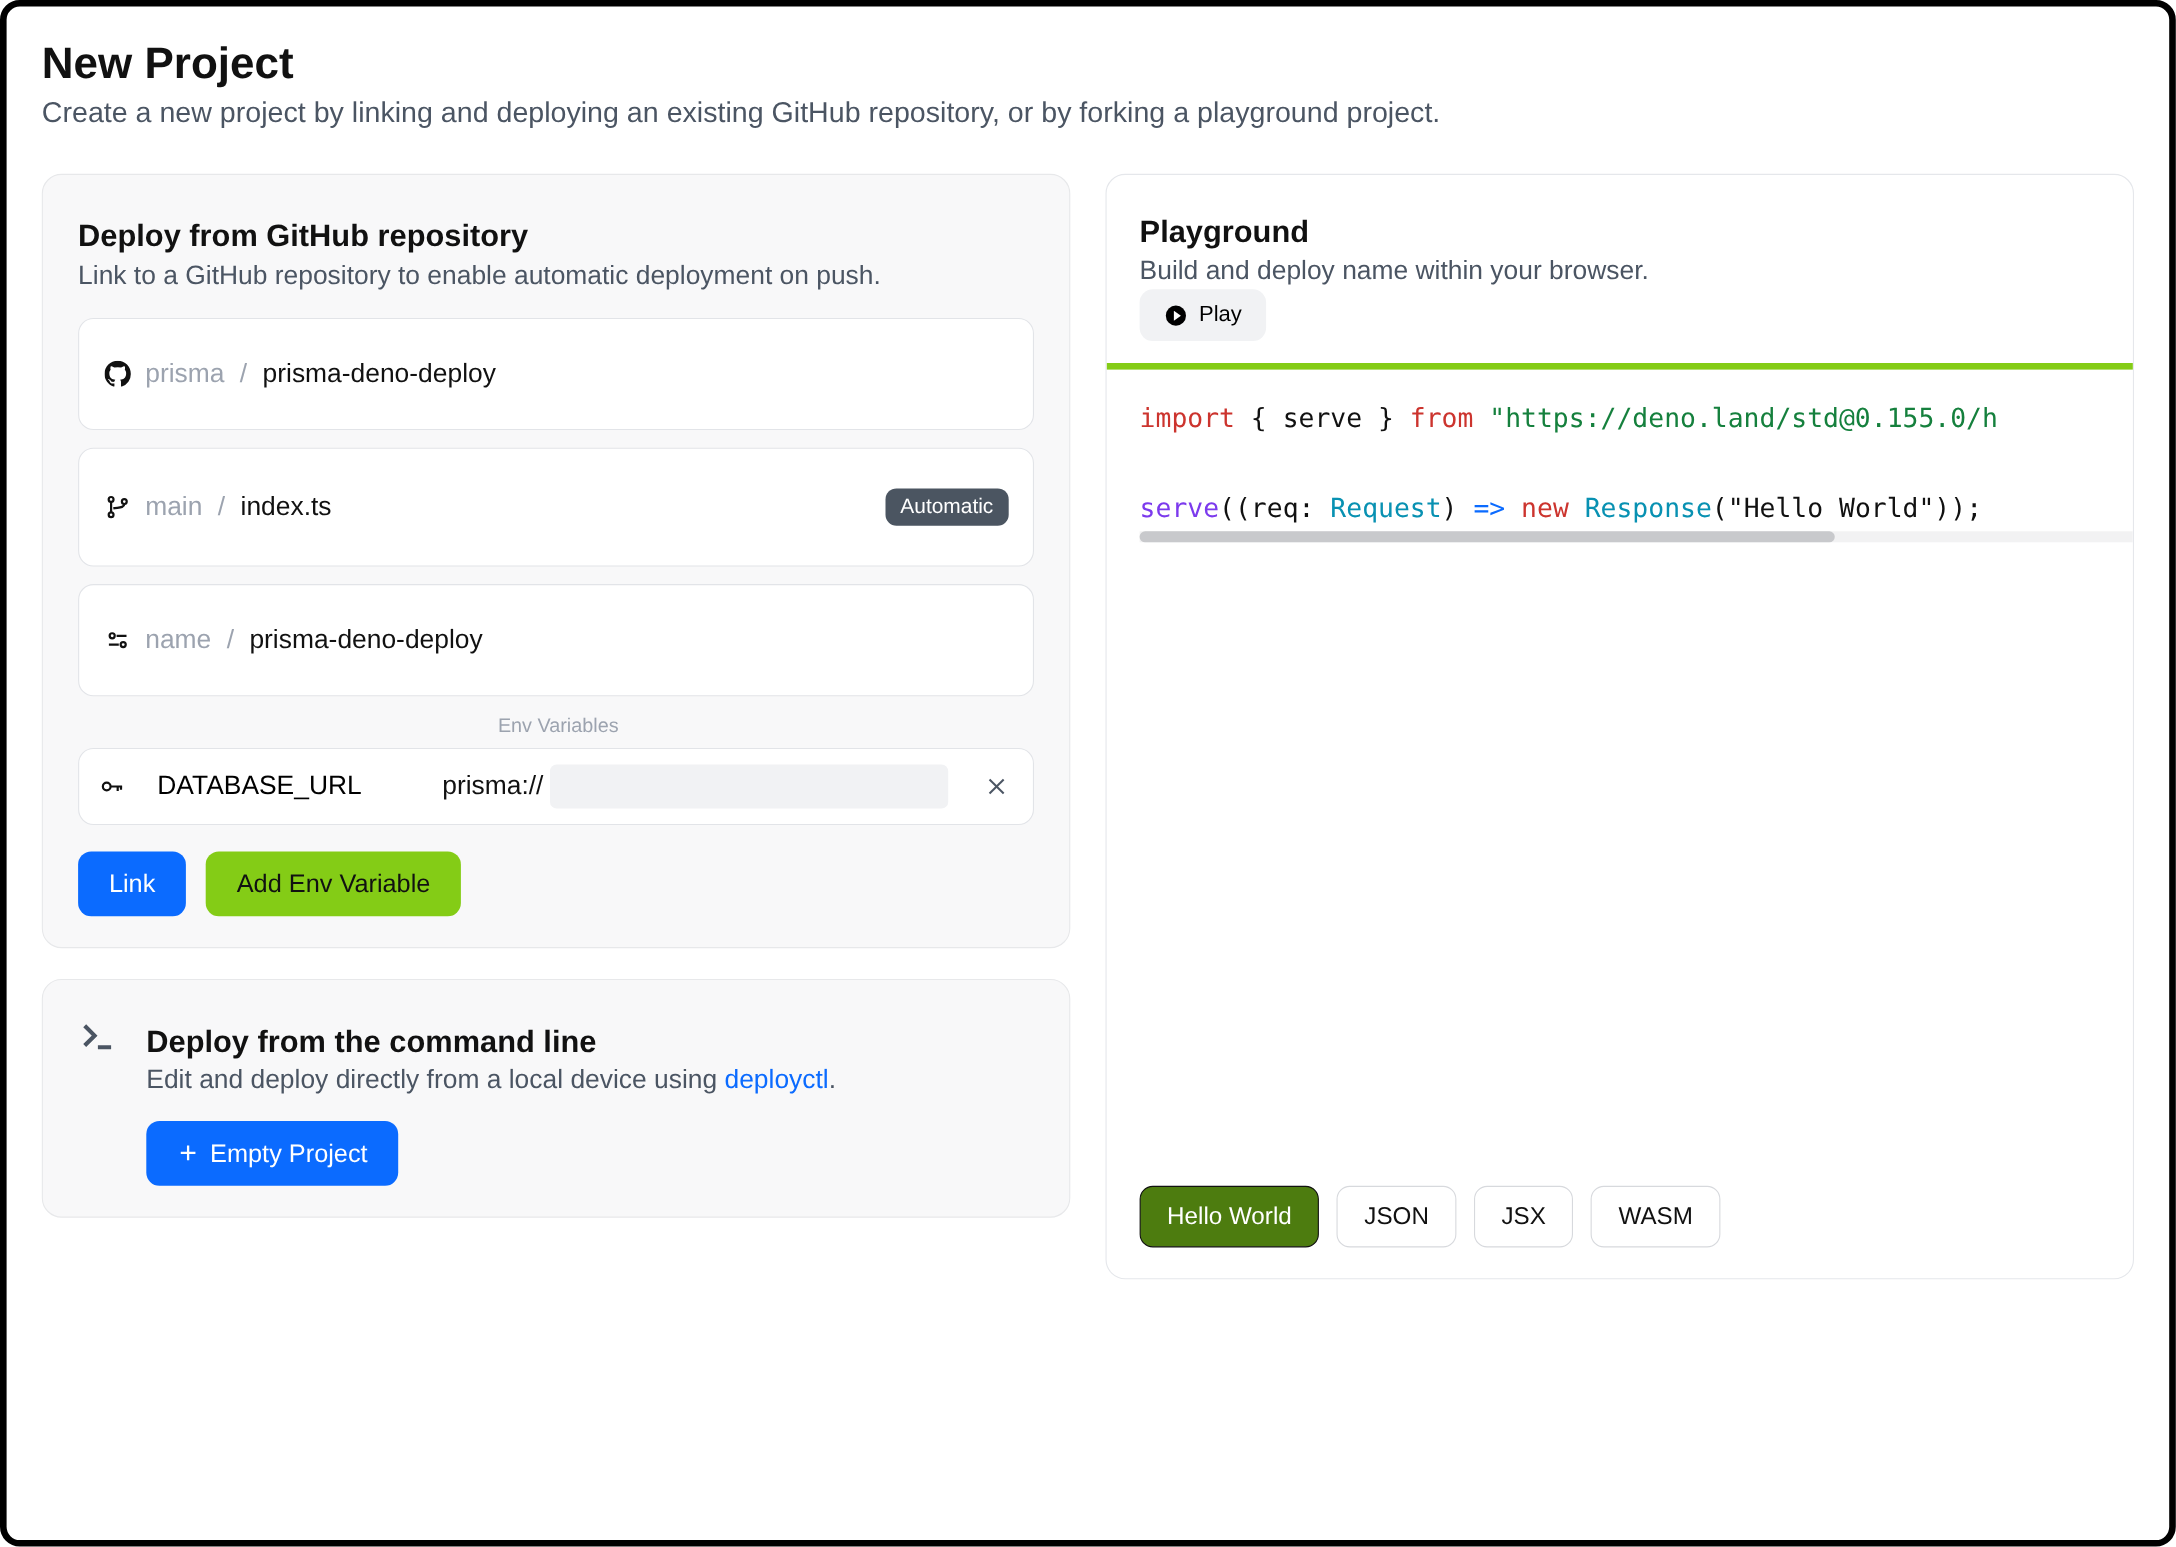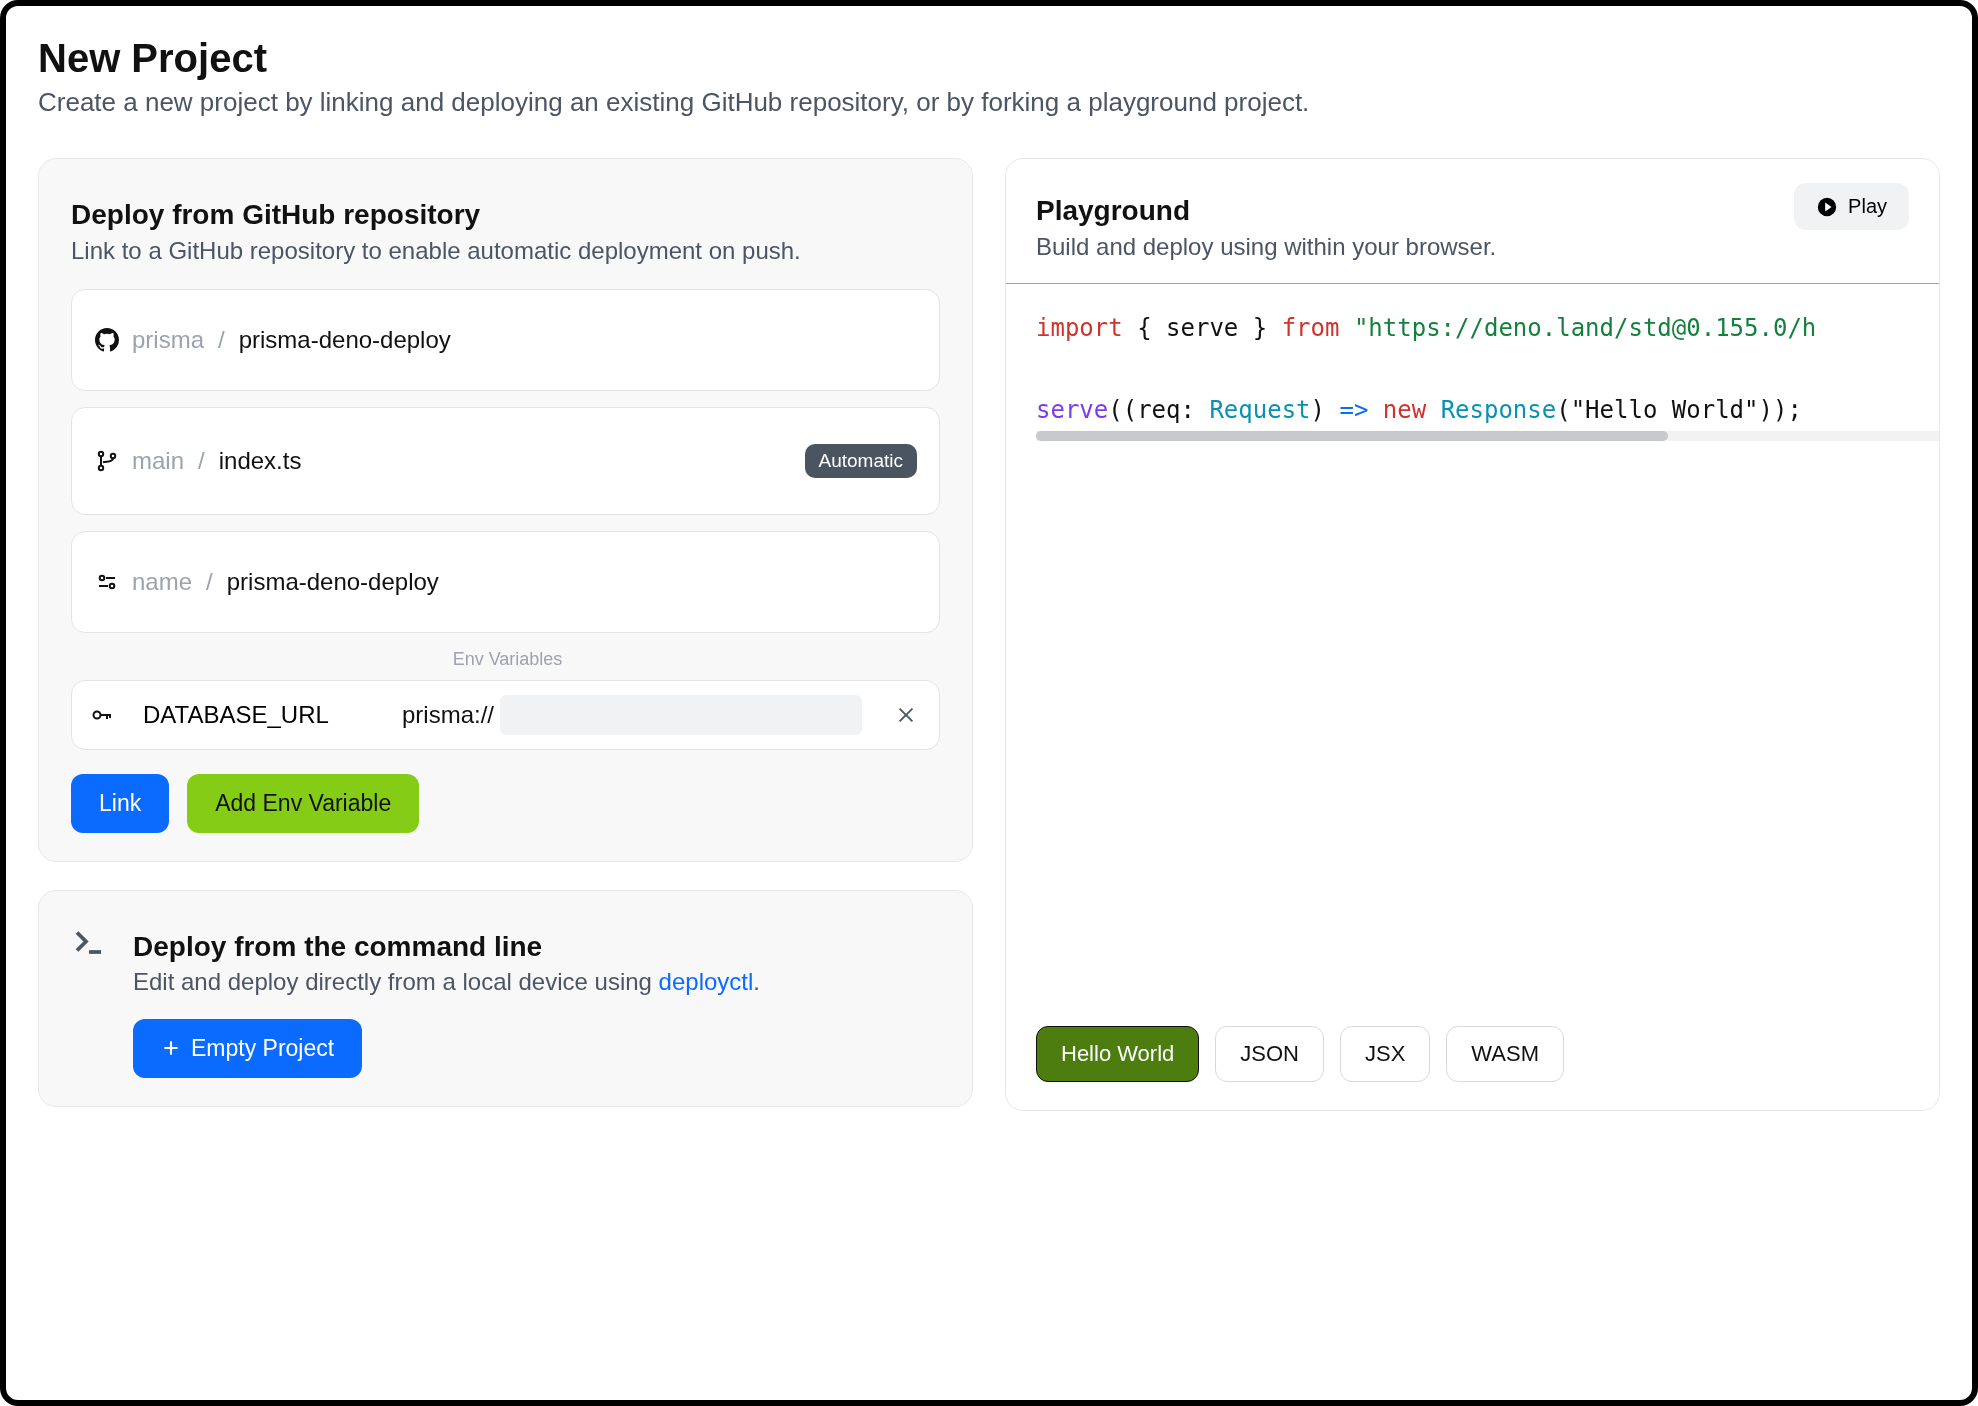--- a/index.html
+++ b/index.html
@@ -97,22 +97,22 @@
 
   .cli-card { display:flex; gap: 22px; }
   .cli-icon { width:40px; color:#4b5563; padding-top:6px;}
   .cli-body .section-title { margin-bottom: 2px;}
   .cli-sub { font-size: 24px; color:#4b5563; line-height:1.4; }
   .cli-sub a { color:#0b6bff; text-decoration:none; }
   .btn-empty { margin-top: 20px; display:inline-flex; align-items:center; gap:10px; }
 
   
   .play-header {
-    display:flex; align-items:flex-start; justify-content:space-between;
-    padding: 24px 30px 20px 30px; border-bottom: 1px solid #84cc16;
+    display:flex; align-items:flex-start; justify-content:flex-end;
+    padding: 24px 30px 20px 30px; border-bottom: 6px solid #84cc16; flex-direction: column;
   }
   .play-btn {
     display:flex; align-items:center; gap:10px;
     background:#f1f2f4; border:none; border-radius:12px;
     padding: 12px 22px; font-size:20px; cursor:pointer;
   }
   .play-body {
     padding: 24px 0 12px 30px;
     font-family: ui-monospace, SFMono-Regular, Menlo, Consolas, monospace;
     font-size: 24px; line-height: 1.7;
@@ -247,21 +247,21 @@
         </button>
       </div>
     </div>
   </div>
 
   <div class="col-right">
     <div class="card-white">
       <div class="play-header">
         <div>
           <div class="section-title">Playground</div>
-          <div class="section-sub" style="margin-bottom:0">Build and deploy using within your browser.</div>
+          <div class="section-sub" style="margin-bottom:0">Build and deploy name within your browser.</div>
         </div>
         <button class="play-btn">
           <svg viewBox="0 0 24 24" width="22" height="22" fill="currentColor">
               <circle cx="12" cy="12" r="10"></circle>
               <polygon points="10,7 10,17 17,12" fill="#fff"></polygon>
             </svg>
           <span>Play</span>
         </button>
       </div>
 

